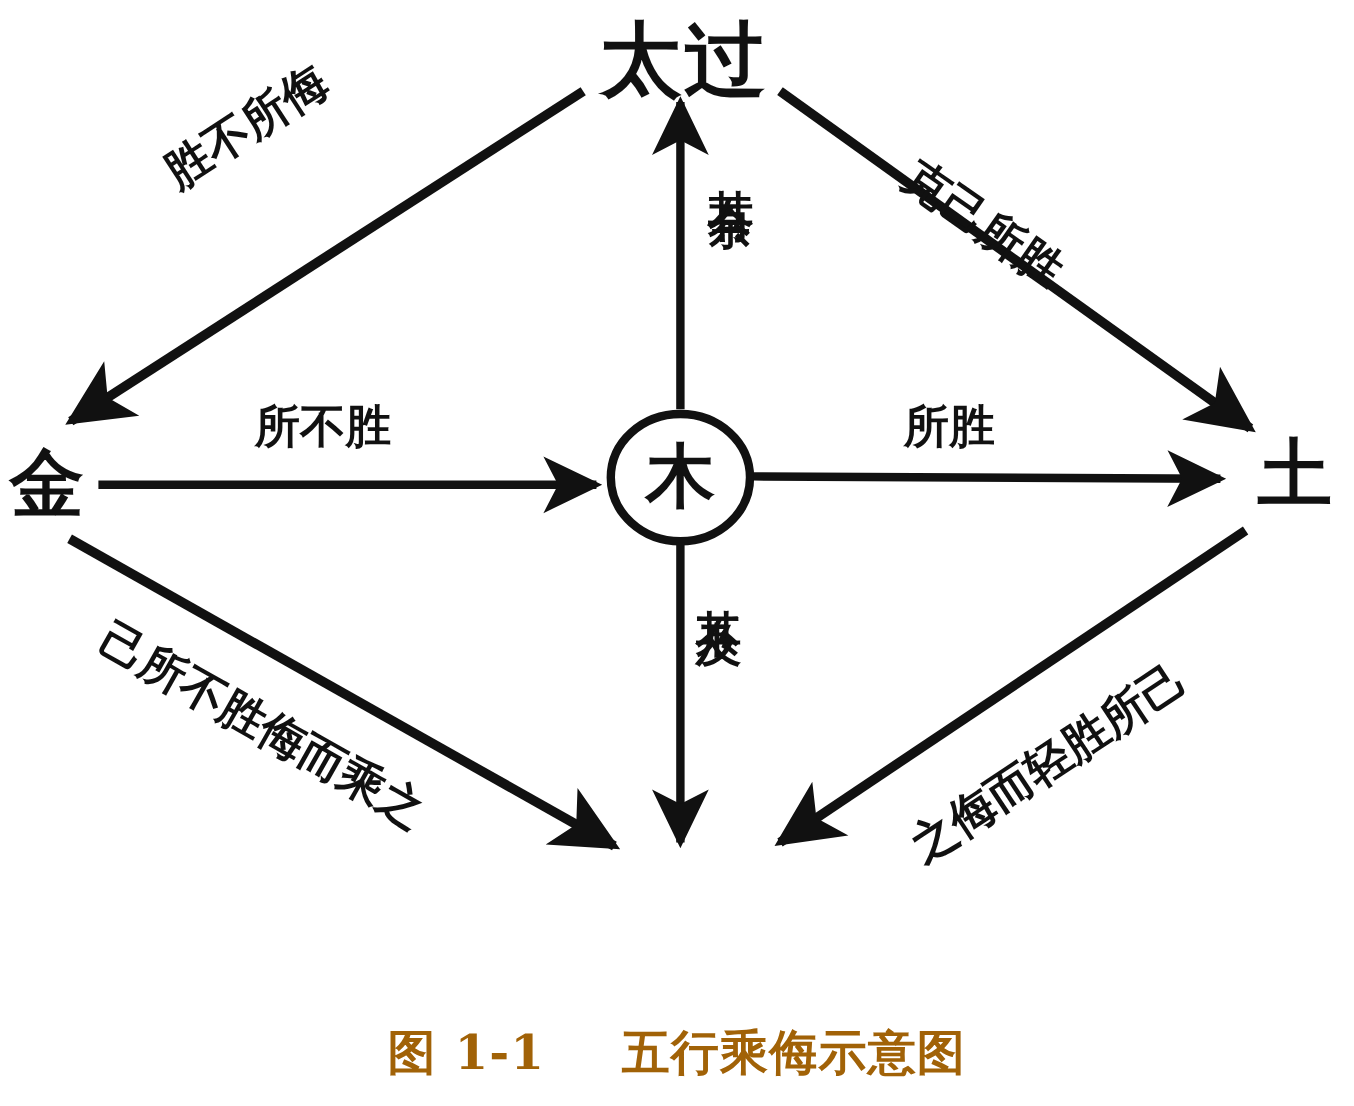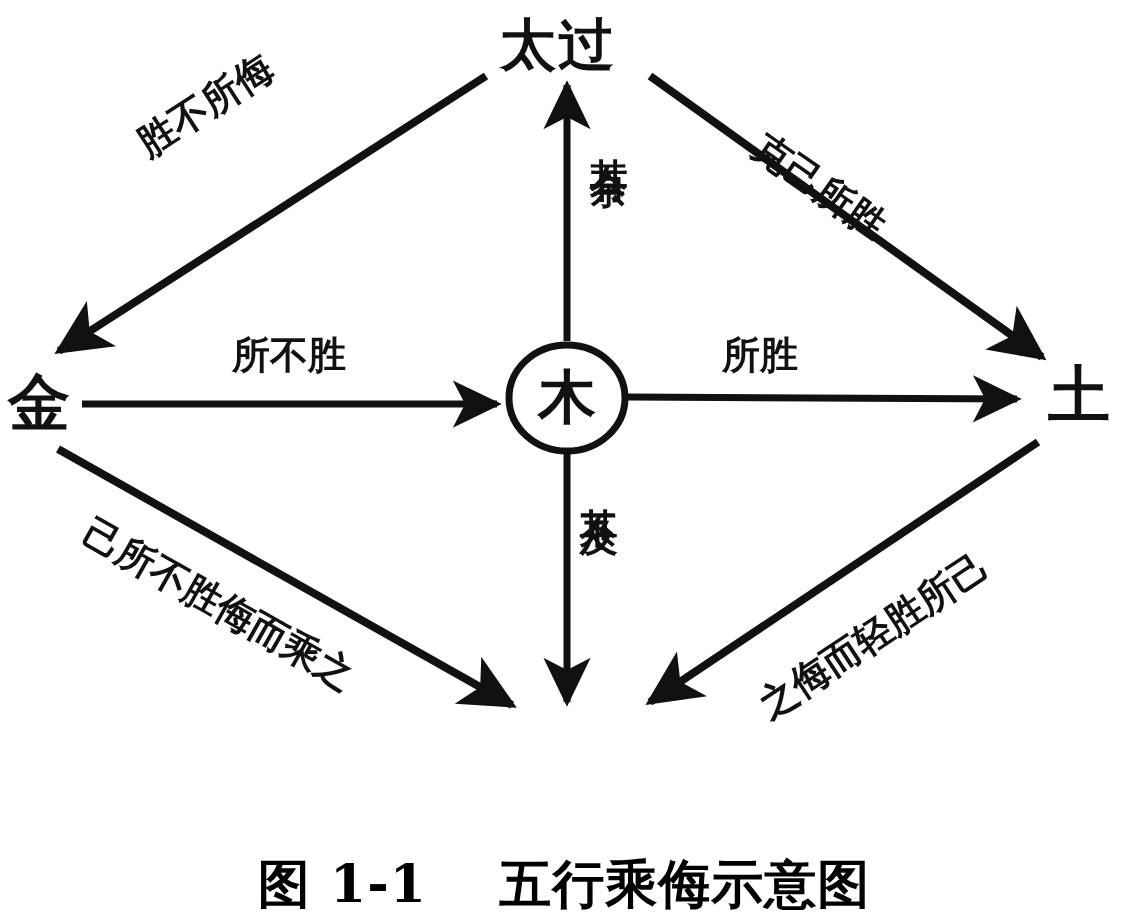--- a/index.html
+++ b/index.html
@@ -28,21 +28,21 @@
     height: 922px;
   }
   .node-label {
     position: absolute;
     font-family: "DejaVu Serif", "Liberation Serif", serif;
     font-weight: 700;
     color: #111111;
     white-space: nowrap;
     line-height: 1;
   }
-  .node-xl { font-size: 56px; letter-spacing: 2px; }
+  .node-xl { font-size: 68px; letter-spacing: 2px; }
   .node-single { font-size: 62px; }
   .edge-label {
     position: absolute;
     font-family: "DejaVu Serif", "Liberation Serif", serif;
     font-weight: 700;
     color: #111111;
     white-space: nowrap;
     line-height: 1;
     font-size: 38px;
   }
@@ -60,22 +60,22 @@
     color: #111111;
     line-height: 1;
   }
   .caption {
     position: absolute;
     left: 0;
     width: 1128px;
     text-align: center;
     font-family: "DejaVu Serif", "Liberation Serif", serif;
     font-weight: 700;
-    font-size: 52px;
-    color: #000000;
+    font-size: 40px;
+    color: #a16207;
     letter-spacing: 1px;
   }
   .cap-gap { display: inline-block; width: 34px; }
 </style>
 </head>
 <body>
 
 <div id="diagram-root">
 
   <svg id="wuxing-svg" viewBox="0 0 1128 922">
@@ -113,23 +113,23 @@
   <div class="node-label node-single" style="left:8px; top:372px;">金</div>
 
   <div class="node-label node-single" style="left:1048px; top:364px;">土</div>
 
   <div class="center-char" style="left:538px; top:368px;">木</div>
 
   <div class="edge-label" style="left:131px; top:131px; transform: rotate(-33deg); transform-origin: left top;">胜不所侮</div>
 
   <div class="edge-label" style="left:768px; top:127px; transform: rotate(35deg); transform-origin: left top;">克己所胜</div>
 
-  <div class="edge-label" style="left:232px; top:336px;">所不胜</div>
+  <div class="edge-label" style="left:212px; top:336px;">所不胜</div>
 
-  <div class="edge-label" style="left:722px; top:336px;">所胜</div>
+  <div class="edge-label" style="left:753px; top:336px;">所胜</div>
 
   <div class="edge-label vertical" style="left:586px; top:128px;">其有余</div>
 
   <div class="edge-label vertical" style="left:576px; top:478px;">其不及</div>
 
   <div class="edge-label" style="left:96px; top:513px; transform: rotate(29.5deg); transform-origin: left top;">己所不胜侮而乘之</div>
 
   <div class="edge-label" style="left:752px; top:693px; transform: rotate(-33.5deg); transform-origin: left top;">之侮而轻胜所己</div>
 
   <div class="caption" style="top:850px;">

